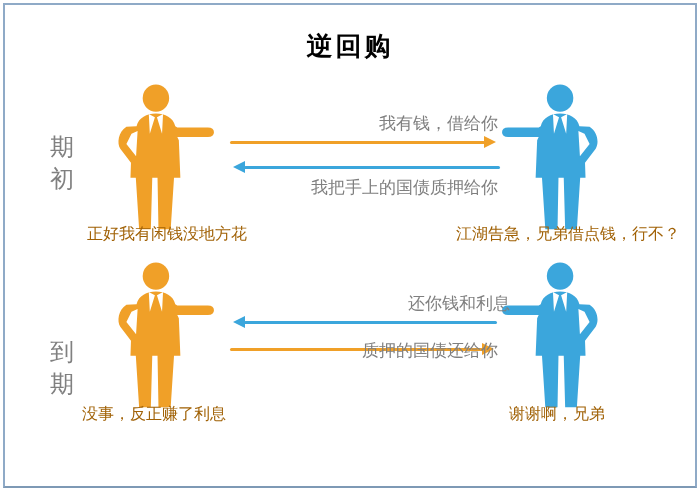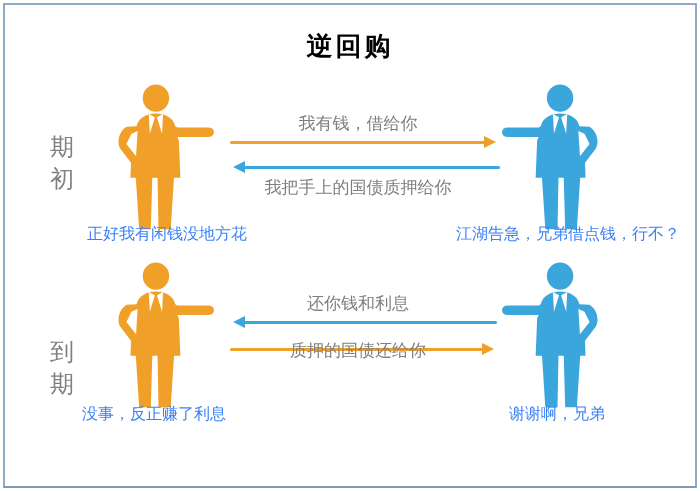--- a/index.html
+++ b/index.html
@@ -20,33 +20,33 @@
     color:#808080;word-break:break-all;text-align:left;
   }
   .period.p1{top:131px;}
   .period.p2{top:336px;}
   .figure{position:absolute;width:112px;height:150px;}
   .figure.orange{color:#F0A028;}
   .figure.blue{color:#3BA6DC;}
   .figure.blue svg{transform:scaleX(-1);}
   .caption{
     position:absolute;width:270px;text-align:center;
-    color:#3b82f6;font-size:16px;
+    color:#a16207;font-size:16px;
   }
   .arrow{position:absolute;height:3px;background:currentColor;border-radius:2px;}
   .arrow.orange-line{color:#F0A028;}
   .arrow.blue-line{color:#3BA6DC;}
   .head{
     position:absolute;width:0;height:0;top:-5px;
     border-top:6.5px solid transparent;border-bottom:6.5px solid transparent;
   }
   .head-right{right:-11px;border-left:12px solid currentColor;}
   .head-left{left:-11px;border-right:12px solid currentColor;}
   .arrow-label{
-    position:absolute;width:280px;text-align:center;
+    position:absolute;width:280px;text-align:right;
     color:#7F7F7F;font-size:17px;
   }
   .footer{
     position:absolute;right:28px;top:455px;
     font-size:18px;font-weight:bold;color:#1A1A1A;
   }
 </style>
 </head>
 <body>
 
@@ -102,21 +102,21 @@
   <div class="figure blue" style="left:500px;top:262px">
     <svg width="112" height="150" viewBox="0 0 110 160" preserveAspectRatio="none">
       <ellipse cx="51" cy="15" rx="13" ry="14.5" fill="currentColor"></ellipse>
       <path fill="currentColor" fill-rule="evenodd" d="M32,45 C34,36 42,31.5 51,31.5 C60,31.5 68,36 70,45 L72,46.5 L102,46.5 Q108,46.5 108,51.5 Q108,56.5 102,56.5 L72,56.5 L73.5,60 L75,100 L26,100 L26.5,84 L16,69 C12.5,63 14,51 22,45.5 Z M27,53 L33,50 L31.5,77 L22,64 Z"></path>
       <path fill="#ffffff" d="M44,32 L50,35.5 L45,53 Z M58,32 L52,35.5 L57,53 Z"></path>
       <path fill="currentColor" d="M31,96 L47.5,96 L46,155 L34.5,155 Z M52.5,96 L69,96 L65.5,155 L53.5,155 Z"></path>
     </svg>
   </div>
   <div class="caption" style="left:422px;top:404px">谢谢啊，兄弟</div>
 
-  <div class="arrow-label" style="left:218px;top:292px">还你钱和利息</div>
+  <div class="arrow-label" style="left:230px;top:292px">还你钱和利息</div>
   <div class="arrow blue-line" style="left:244px;top:321px;width:253px">
     <span class="head head-left"></span>
   </div>
 
   <div class="arrow orange-line" style="left:230px;top:348px;width:253px">
     <span class="head head-right"></span>
   </div>
   <div class="arrow-label" style="left:218px;top:339px">质押的国债还给你</div>
 
 </div>

